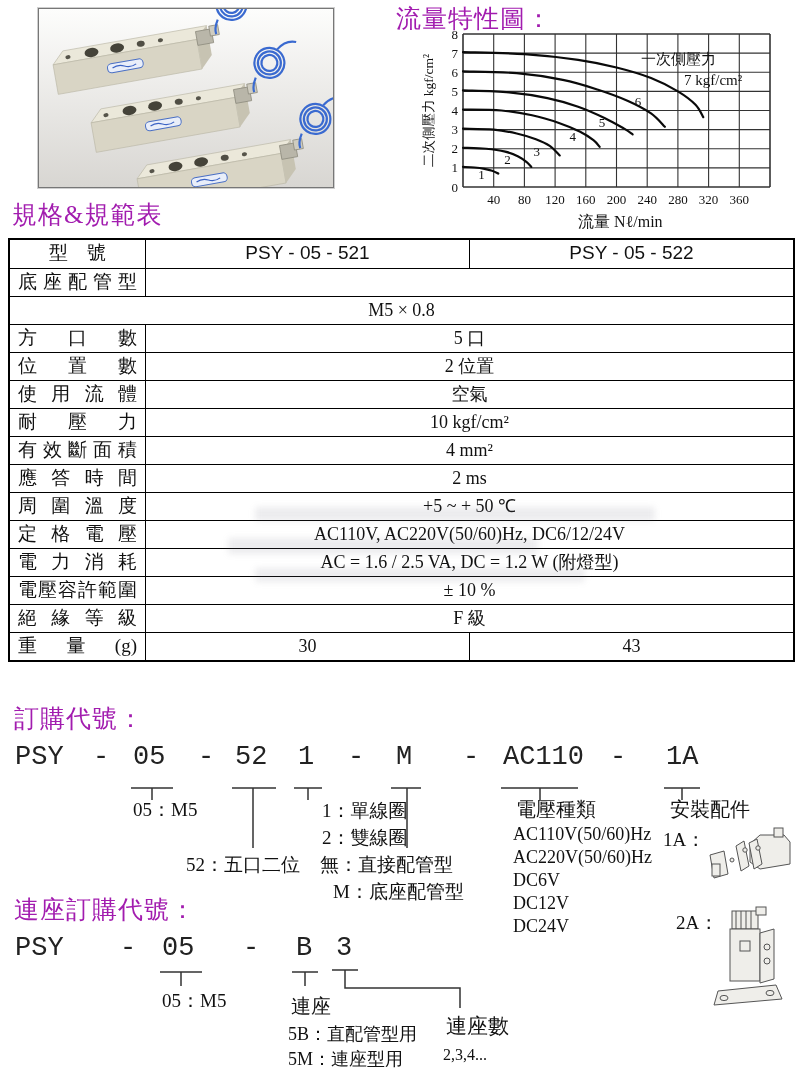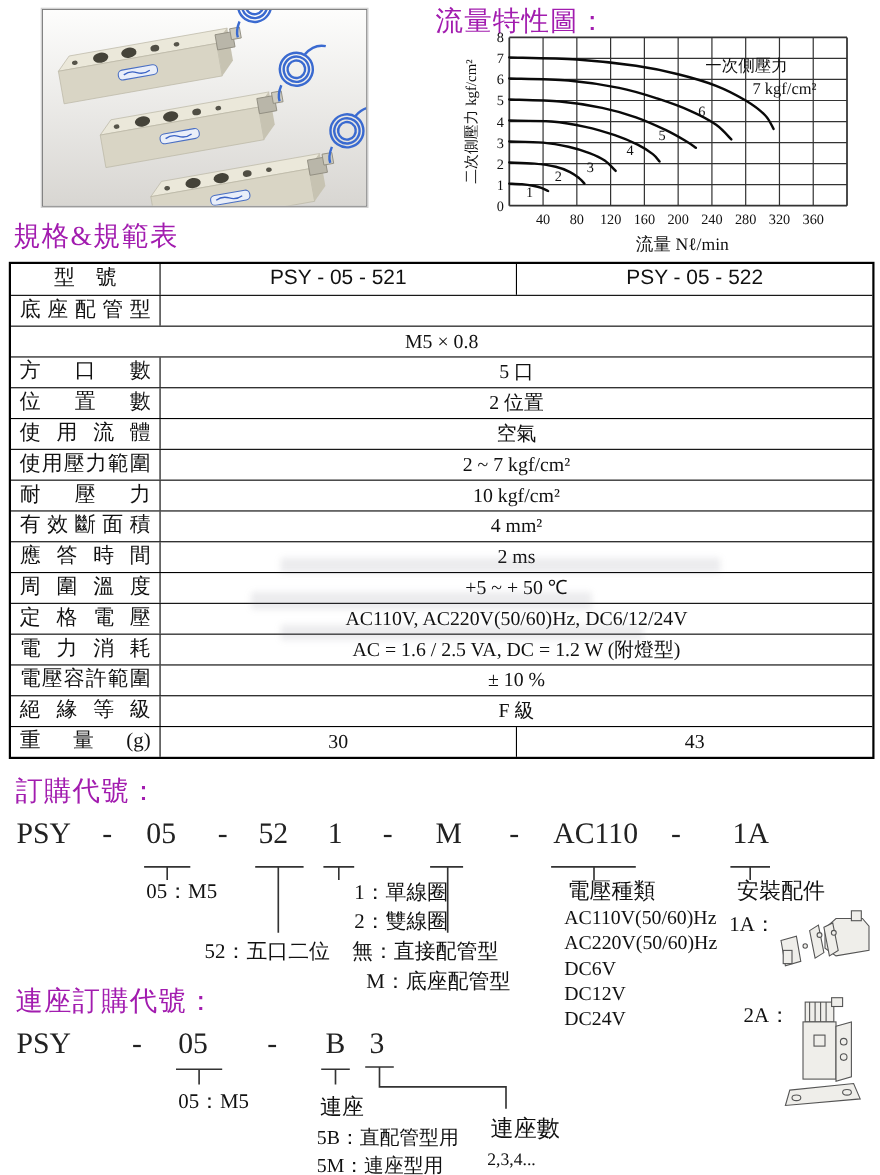--- a/index.html
+++ b/index.html
@@ -1,20 +1,20 @@
 <!DOCTYPE html>
 <html><head>
 <meta charset="utf-8">
 <style>
   *{margin:0;padding:0;box-sizing:border-box}
   body{width:800px;height:1068px;position:relative;background:#fff;overflow:hidden;
        font-family:"Liberation Serif",serif;color:#111}
   .abs{position:absolute}
   .title{font-size:25px;letter-spacing:1px;color:#a21caf}
-  .code{font-family:Liberation Serif, serif;font-size:27px;color:#222;letter-spacing:0}
+  .code{font-family:Liberation Mono, monospace;font-size:27px;color:#222;letter-spacing:0}
   .ann{font-size:19px;white-space:nowrap}
   .ann-sm{font-size:18px;white-space:nowrap}
   .ann-lg{font-size:21px;white-space:nowrap}
   
   .photo{left:38px;top:8px;width:296px;height:180px;border:1px solid #777;outline:1px solid #cfcfcf;overflow:hidden;background:#eee}
   
   #flowchart{left:418px;top:24px}
   #flowchart text{font-family:"Liberation Serif",serif;fill:#111}
   
   .spec-table{left:8px;top:238px;width:787px;border:2px solid #000;background:#fff}
@@ -150,24 +150,20 @@
     </div>
     <div class="trow">
       <div class="tlabel">位 置 數</div>
       <div class="tval">2 位置</div>
     </div>
     <div class="trow">
       <div class="tlabel">使 用 流 體</div>
       <div class="tval">空氣</div>
     </div>
     <div class="trow">
-      <div class="tlabel">使用壓力範圍</div>
-      <div class="tval">2 ~ 7 kgf/cm²</div>
-    </div>
-    <div class="trow">
       <div class="tlabel">耐 壓 力</div>
       <div class="tval">10 kgf/cm²</div>
     </div>
     <div class="trow">
       <div class="tlabel">有 效 斷 面 積</div>
       <div class="tval">4 mm²</div>
     </div>
     <div class="trow">
       <div class="tlabel">應 答 時 間</div>
       <div class="tval">2 ms</div>

